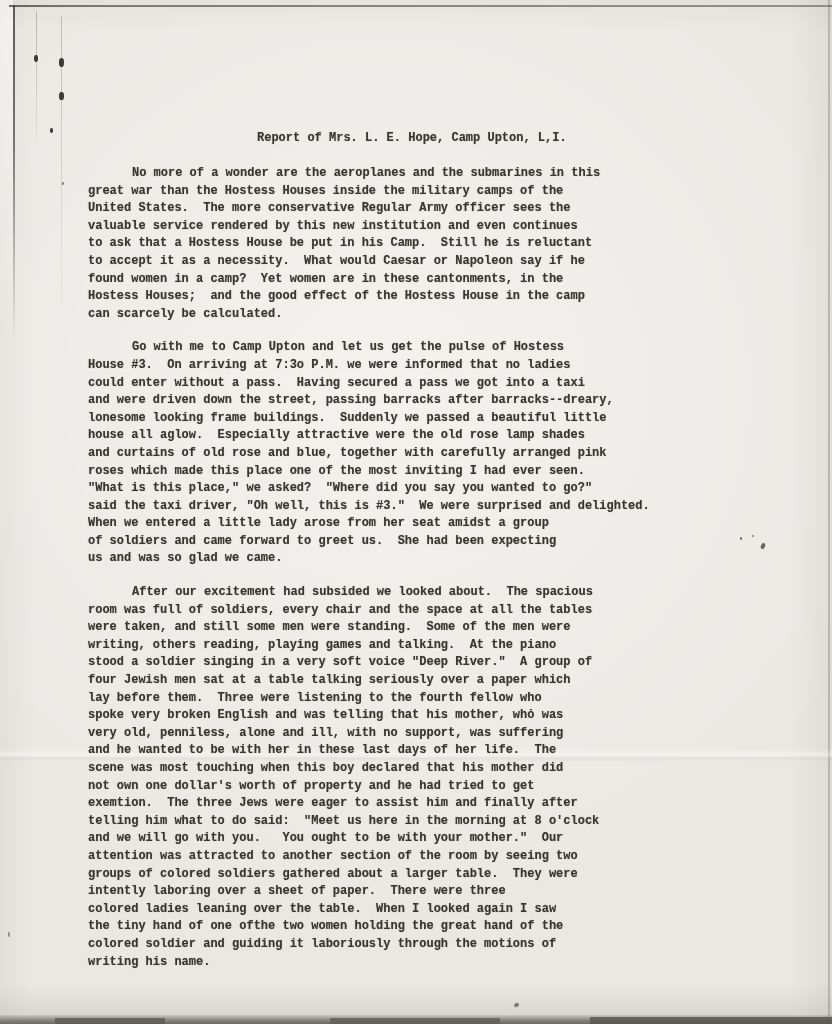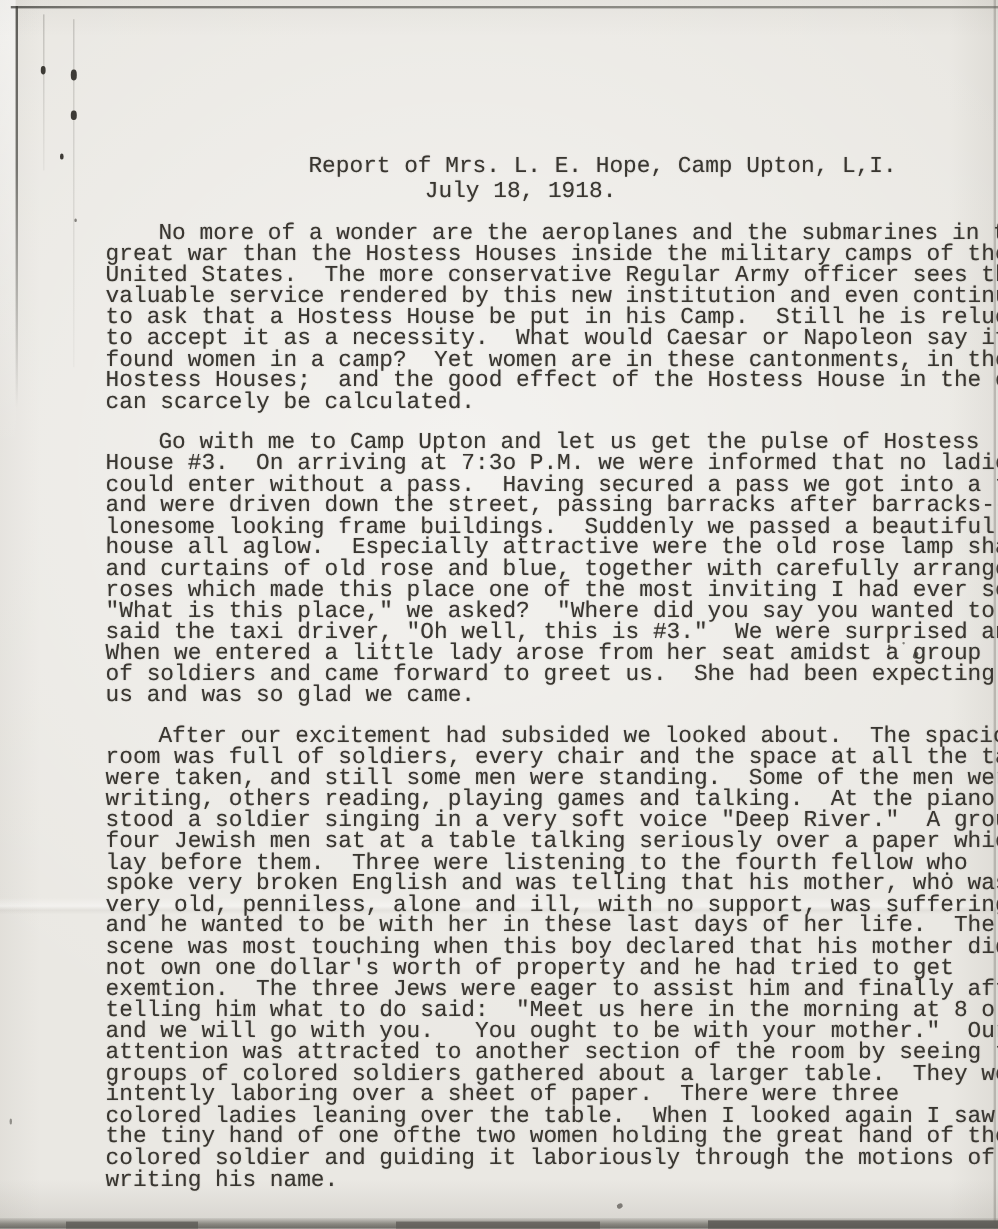--- a/index.html
+++ b/index.html
@@ -87,23 +87,23 @@
     height: 14px;
     background: linear-gradient(180deg, rgba(255,255,255,0) 0%, rgba(255,255,255,0.4) 50%, rgba(150,145,138,0.10) 75%, rgba(255,255,255,0) 100%);
   }
   
   .content {
     position: absolute;
     left: 88px;
     top: 128px;
     width: 716px;
     font-family: "Liberation Mono", "DejaVu Sans Mono", monospace;
-    font-size: 19px;
+    font-size: 12px;
     line-height: 17.6px;
-    font-weight: normal;
+    font-weight: bold;
     color: var(--ink, #393630);
     text-shadow: 0 0 1px rgba(57,54,48,0.45);
   }
   .title-block { margin-bottom: 16px; }
   .title-line1 { margin-left: 169px; line-height: 21px; white-space: pre; }
   .title-line2 { margin-left: 266px; line-height: 21px; white-space: pre; }
   .para {
     margin: 0 0 16px 0;
     white-space: pre;
     text-indent: 44px;
@@ -134,21 +134,20 @@
   <div class="speck sp6"></div>
   <div class="speck sp7"></div>
   <div class="speck sp8"></div>
   <div class="speck sp9"></div>
   <div class="speck sp10"></div>
   <div class="crease"></div>
 
   <div class="content">
     <div class="title-block">
       <div class="title-line1">Report of Mrs. L. E. Hope, Camp Upton, L,I.</div>
-      <div class="title-line2">July 18, 1918.</div>
     </div>
     <pre class="para">No more of a wonder are the aeroplanes and the submarines in this
 great war than the Hostess Houses inside the military camps of the
 United States.  The more conservative Regular Army officer sees the
 valuable service rendered by this new institution and even continues
 to ask that a Hostess House be put in his Camp.  Still he is reluctant
 to accept it as a necessity.  What would Caesar or Napoleon say if he
 found women in a camp?  Yet women are in these cantonments, in the
 Hostess Houses;  and the good effect of the Hostess House in the camp
 can scarcely be calculated.</pre>

